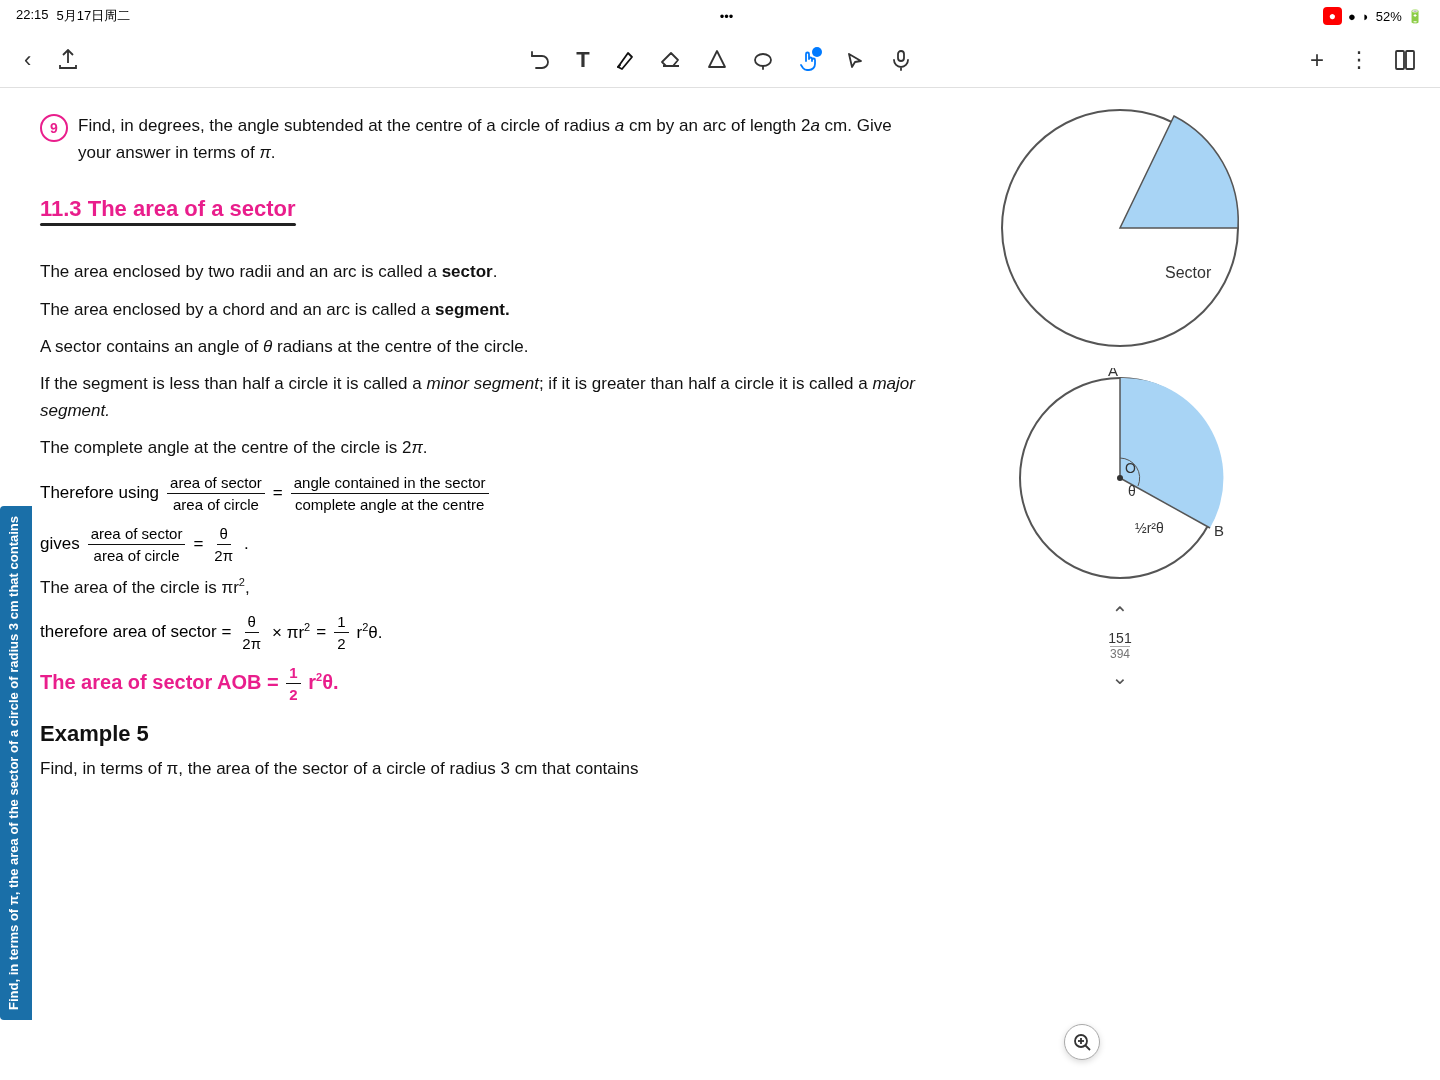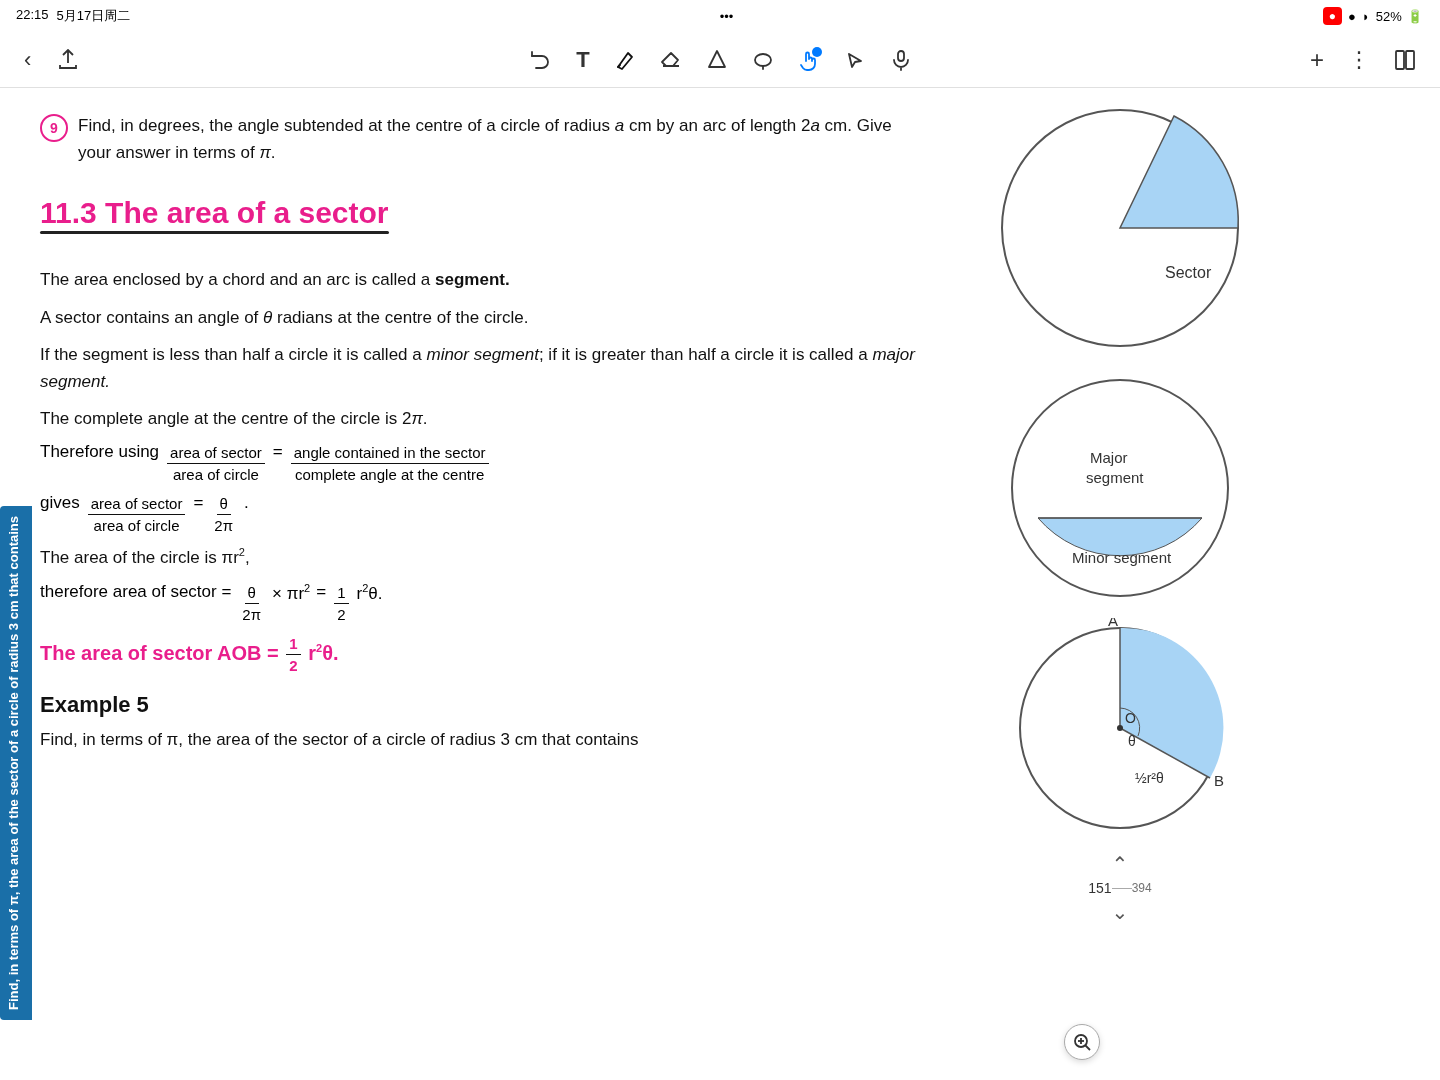--- a/index.html
+++ b/index.html
@@ -88,21 +88,21 @@
       border-radius: 50%;
       display: flex; align-items: center; justify-content: center;
       font-size: 14px; font-weight: bold;
       color: #e91e8c; border: 2px solid #e91e8c;
       margin-right: 10px; margin-top: 2px;
       flex-shrink: 0;
     }
 
     
     .section-heading {
-      font-size: 30px;
+      font-size: 22px;
       font-weight: bold;
       color: #e91e8c;
       margin-bottom: 16px;
       margin-top: 6px;
       position: relative;
       display: inline-block;
     }
     .heading-underline {
       position: absolute;
       bottom: -4px;
@@ -184,21 +184,21 @@
     }
 
     
     .svg-wrap { display: flex; justify-content: center; align-items: center; }
 
     
     .math-block {
       margin-bottom: 8px;
       font-size: 17px;
       display: flex;
-      align-items: flex-start;
+      align-items: center;
       gap: 6px;
       flex-wrap: wrap;
     }
 
     sup { font-size: 11px; vertical-align: super; }
   </style>
 </head>
 <body>
 
 <div class="status-bar">
@@ -302,20 +302,23 @@
 
 
     <div style="margin-bottom: 20px;">
       <div class="section-heading">
         <span>11.3</span> <span>The area of a sector</span>
         <div class="heading-underline"></div>
       </div>
     </div>
 
     <p class="body-text">
+      The area enclosed by two radii and an arc is called a <b>sector</b>.
+    </p>
+    <p class="body-text">
       The area enclosed by a chord and an arc is called a <b>segment.</b>
     </p>
     <p class="body-text">
       A sector contains an angle of <i>θ</i> radians at the centre of the circle.
     </p>
     <p class="body-text">
       If the segment is less than half a circle it is called a <i>minor segment</i>; if it is greater than half a circle it is called a <i>major segment.</i>
     </p>
     <p class="body-text">
       The complete angle at the centre of the circle is 2<i>π</i>.
@@ -389,32 +392,20 @@
 
     <div class="svg-wrap">
       <svg width="260" height="260" viewBox="0 0 260 260">
         <circle cx="130" cy="130" r="118" fill="white" stroke="#555" stroke-width="2"></circle>
 
         <path d="M130,130 L248,130 A118,118 0 0,0 184,18 Z" fill="#a8d4f5" stroke="#555" stroke-width="1.5"></path>
         <text x="175" y="180" font-size="16" fill="#333">Sector</text>
       </svg>
     </div>
 
-    <div class="svg-wrap">
-      <svg width="260" height="240" viewBox="0 0 260 240">
-        <circle cx="130" cy="120" r="108" fill="white" stroke="#555" stroke-width="2"></circle>
-
-        <path d="M48,150 A108,108 0 0,0 212,150 Z" fill="#a8d4f5" stroke="#555" stroke-width="1"></path>
-
-        <line x1="48" y1="150" x2="212" y2="150" stroke="#555" stroke-width="1.5"></line>
-        <text x="100" y="95" font-size="15" fill="#333">Major</text>
-        <text x="96" y="115" font-size="15" fill="#333">segment</text>
-        <text x="82" y="195" font-size="15" fill="#333">Minor segment</text>
-      </svg>
-    </div>
 
     <div class="svg-wrap">
       <svg width="280" height="220" viewBox="0 0 280 220">
         <circle cx="140" cy="110" r="100" fill="white" stroke="#555" stroke-width="2"></circle>
 
         <path d="M140,110 L140,10 A100,100 0 0,1 230,160 Z" fill="#a8d4f5" stroke="none"></path>
 
         <line x1="140" y1="110" x2="140" y2="10" stroke="#555" stroke-width="1.5"></line>
         <line x1="140" y1="110" x2="230" y2="160" stroke="#555" stroke-width="1.5"></line>
 
@@ -426,21 +417,21 @@
 
         <text x="128" y="8" font-size="15" fill="#333">A</text>
         <text x="234" y="168" font-size="15" fill="#333">B</text>
 
         <path d="M140,90 A20,20 0 0,1 158,118" fill="none" stroke="#555" stroke-width="1"></path>
       </svg>
     </div>
 
     <div style="display:flex; flex-direction:column; align-items:center; gap:4px; margin-top:4px;">
       <div class="chevron-up">⌃</div>
-      <div style="display:flex;flex-direction:row;align-items:center;">
+      <div style="display:flex;flex-direction:column;align-items:center;">
         <span class="page-num">151</span>
         <div class="page-divider"></div>
         <span class="page-total">394</span>
       </div>
       <div class="chevron-down">⌄</div>
     </div>
 
   </div>
 
   <div class="side-tab" style="font-size:13px;writing-mode:vertical-rl;transform:rotate(180deg);">Find, in terms of π, the area of the sector of a circle of radius 3 cm that contains</div>

